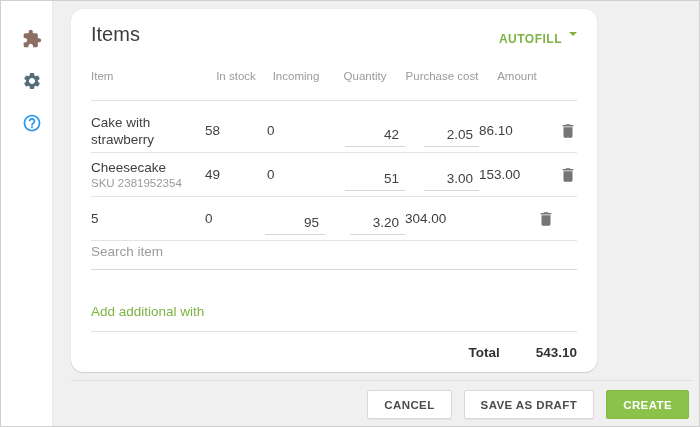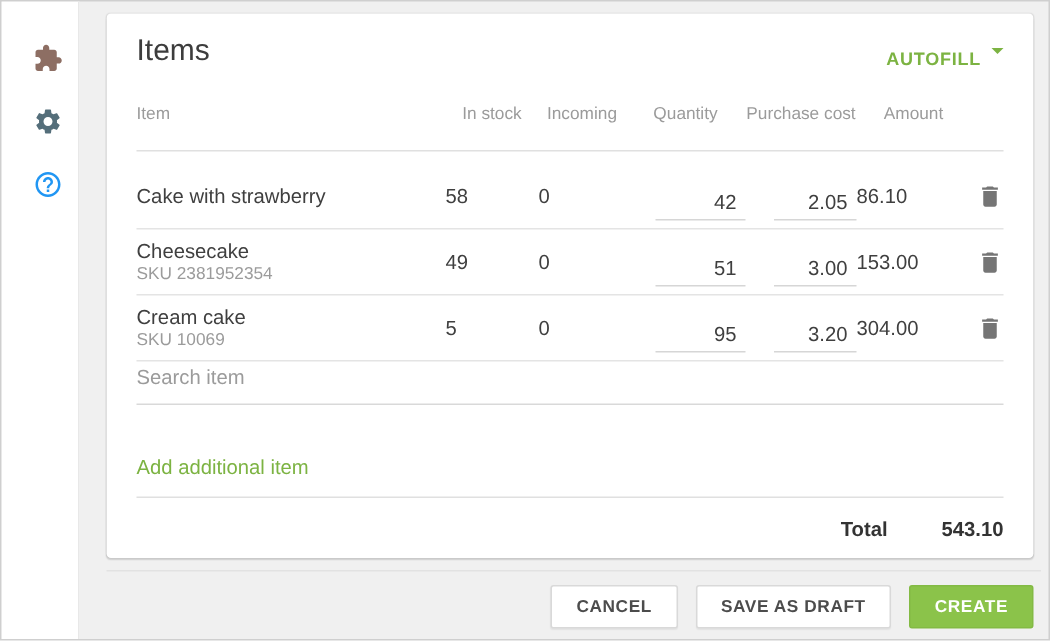--- a/index.html
+++ b/index.html
@@ -8,21 +8,21 @@
 
   
   .sidebar { position:absolute; left:0; top:0; width:52px; height:100%; background:#fff; border-right:1px solid #e8e8e8; }
   .side-icon { position:absolute; left:21px; width:20px; height:20px; cursor:pointer; background:none; border:none; }
   .side-icon svg { width:20px; height:20px; display:block; }
   #icon-apps { top:28px; }
   #icon-settings { top:70px; }
   #icon-help { top:112px; }
 
   
-  .card { position:absolute; left:70px; top:8px; width:618px; height:363px; background:#fff; border-radius:3px; box-shadow:0 1px 1px rgba(0,0,0,0.14), 0 0 1px rgba(0,0,0,0.12); }
+  .card { position:absolute; left:70px; top:8px; width:526px; height:363px; background:#fff; border-radius:12px; box-shadow:0 1px 1px rgba(0,0,0,0.14), 0 0 1px rgba(0,0,0,0.12); }
   .panel-title { position:absolute; left:20px; top:14px; font-size:20px; color:#3d3d3d; font-weight:400; }
   .autofill { position:absolute; right:20px; top:23px; display:flex; align-items:flex-start; gap:7px; background:none; border:none; color:#7CB342; font-size:12px; font-weight:bold; letter-spacing:0.5px; cursor:pointer;margin-left:43px; }
   .caret-down { width:0; height:0; border-left:4px solid transparent; border-right:4px solid transparent; border-top:4px solid #7CB342; }
 
   
   .grid { display:grid; grid-template-columns:1fr 62px 58px 80px 74px 76px 22px; align-items:center; }
   .thead { position:absolute; left:20px; right:20px; top:44px; height:48px; border-bottom:1px solid #e0e0e0; color:#9b9b9b; font-size:11.5px; line-height:15px; }
   .rows { position:absolute; left:20px; right:20px; top:76px;margin-top:24px; }
   .trow { height:44px; border-bottom:1px solid #e4e4e4; }
   .item-cell { display:flex; flex-direction:column; justify-content:center; }
@@ -122,43 +122,39 @@
         <input class="cell-input cost-input" value="3.00" style="">
         <span class="num">153.00</span>
         <button class="trash-btn">
           <svg viewBox="0 0 24 24" fill="#757575">
               <path d="M6 19c0 1.1.9 2 2 2h8c1.1 0 2-.9 2-2V7H6v12zM19 4h-3.5l-1-1h-5l-1 1H5v2h14V4z"></path>
             </svg>
         </button>
       </div>
 
       <div class="trow grid">
-        <div class="item-cell">
-          <span class="item-name">Cream cake</span>
-          <span class="item-sku">SKU 10069</span>
-        </div>
         <span class="num">5</span>
         <span class="num">0</span>
         <input class="cell-input" value="95" style="">
         <input class="cell-input cost-input" value="3.20" style="">
         <span class="num">304.00</span>
         <button class="trash-btn">
           <svg viewBox="0 0 24 24" fill="#757575">
               <path d="M6 19c0 1.1.9 2 2 2h8c1.1 0 2-.9 2-2V7H6v12zM19 4h-3.5l-1-1h-5l-1 1H5v2h14V4z"></path>
             </svg>
         </button>
       </div>
 
     </div>
 
     <div class="search-row">
       <input class="search-input" placeholder="Search item" style="">
     </div>
 
-    <button class="add-costs">Add additional item</button>
+    <button class="add-costs">Add additional with</button>
 
     <div class="total-row">
       <span class="total-label">Total</span>
       <span class="total-value">543.10</span>
     </div>
   </section>
 
   <div class="footer-divider"></div>
 
   <div class="footer">

